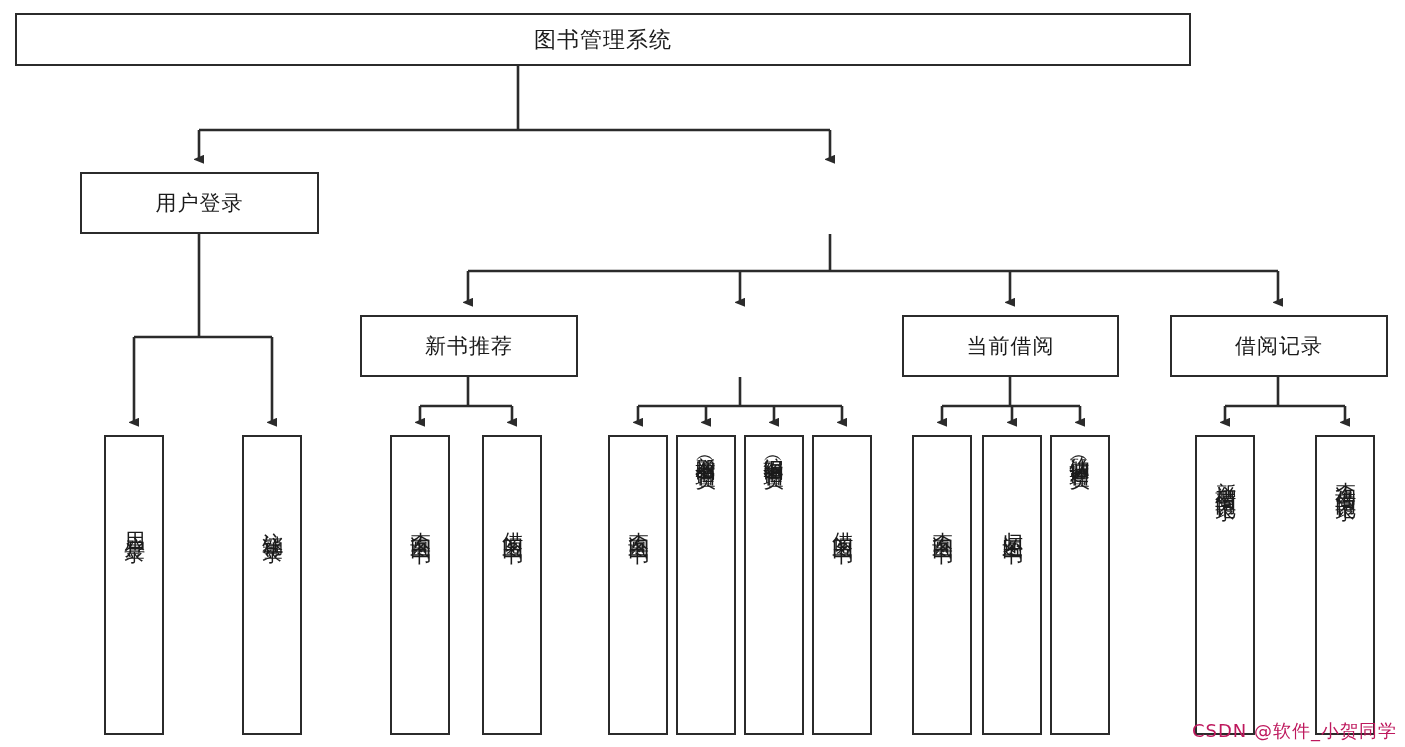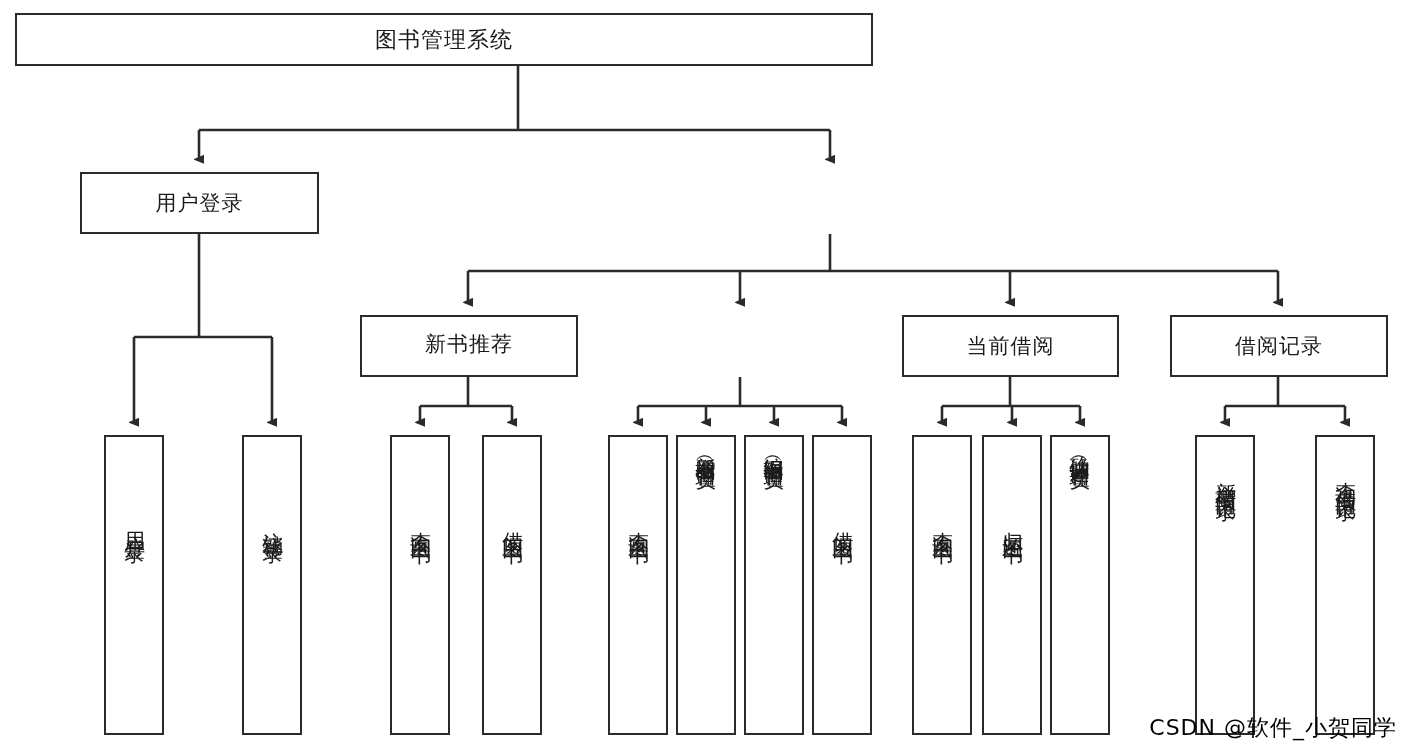--- a/index.html
+++ b/index.html
@@ -56,22 +56,22 @@
     line-height:1.30;
     letter-spacing:4px;
     color:#1b1b1b;
     white-space:nowrap;
   }
   .leaf.tall .vtxt{font-size:20px;letter-spacing:2px;}
   .watermark{
     position:absolute;
     right:8px;
     bottom:4px;
-    font-size:22px;
-    color:#000000;
+    font-size:18px;
+    color:#be185d;
     letter-spacing:1px;
     z-index:5;
     white-space:nowrap;
   }
 </style>
 </head>
 <body>
 
 <div id="canvas">
 
@@ -118,29 +118,29 @@
       <path d="M1012,406 L1012,422" marker-end="url(#arrow)"></path>
       <path d="M1080,406 L1080,422" marker-end="url(#arrow)"></path>
 
       <path d="M1278,377 L1278,406"></path>
       <path d="M1225,406 L1345,406"></path>
       <path d="M1225,406 L1225,422" marker-end="url(#arrow)"></path>
       <path d="M1345,406 L1345,422" marker-end="url(#arrow)"></path>
     </g>
   </svg>
 
-  <div class="node root" style="left:15px;top:13px;width:858px;height:53px;">
+  <div class="node root" style="left:15px;top:13px;width:1176px;height:53px;">
     <span class="txt">图书管理系统</span>
   </div>
 
   <div class="node" style="left:80px;top:172px;width:239px;height:62px;">
     <span class="txt">用户登录</span>
   </div>
 
-  <div class="node" style="left:360px;top:315px;width:218px;height:62px;font-family:Liberation Mono, monospace;">
+  <div class="node" style="left:360px;top:315px;width:218px;height:62px;">
     <span class="txt">新书推荐</span>
   </div>
   <div class="node" style="left:1170px;top:315px;width:218px;height:62px;">
     <span class="txt">借阅记录</span>
   </div>
   <div class="node" style="left:902px;top:315px;width:217px;height:62px;">
     <span class="txt">当前借阅</span>
   </div>
 
   <div class="leaf" style="left:104px;top:435px;width:60px;height:300px;padding-top:78px;">

